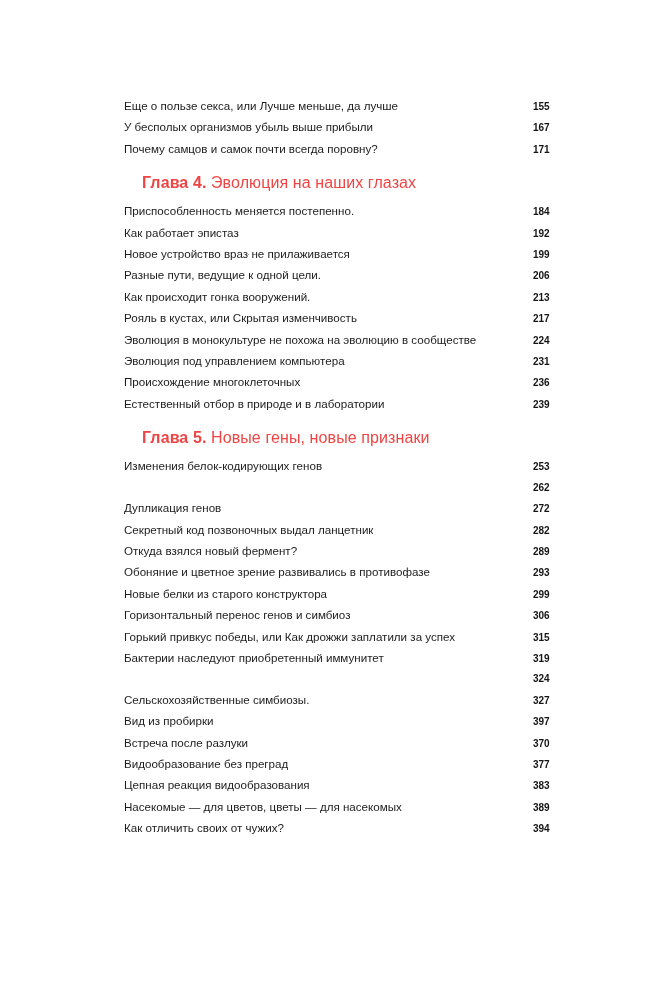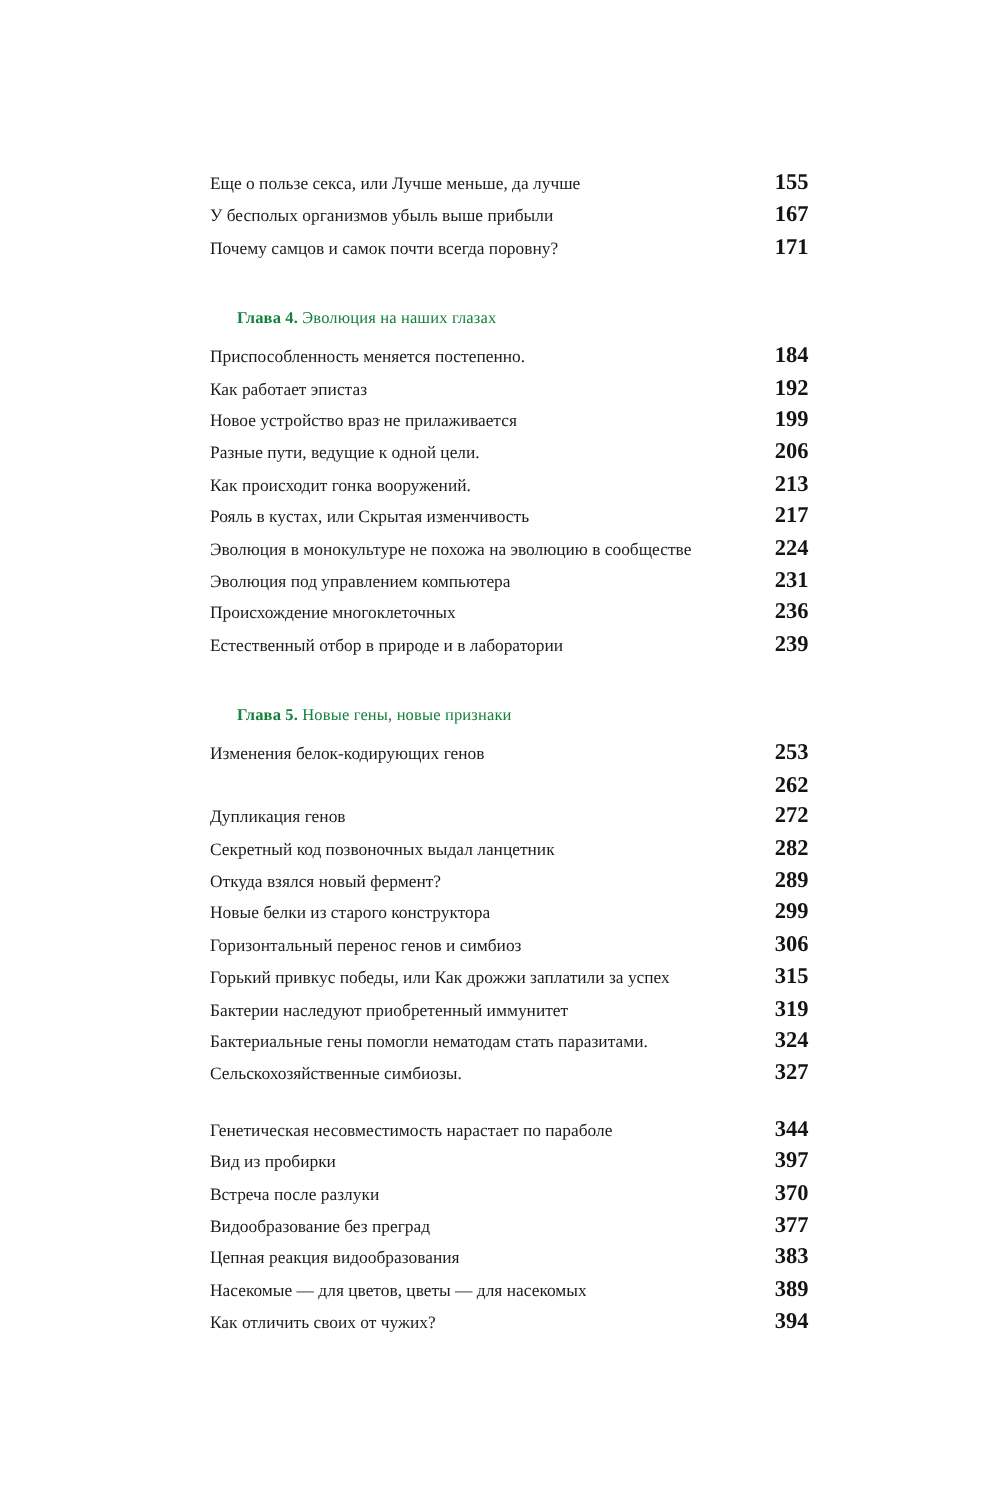--- a/index.html
+++ b/index.html
@@ -15,30 +15,29 @@
     overflow: hidden;
   }
   .page {
     position: relative;
     width: 659px;
     height: 1000px;
     box-sizing: border-box;
     padding: 96px 104px 0 124px;
   }
   .toc-section {
-    margin: 16px;
-    font-family: Liberation Serif, serif;
+    margin: 0;
   }
   .chapter-heading {
-    font-size: 11px;
+    font-size: 16px;
     font-weight: 400;
     margin: 0;
     padding: 14px 0 9px 18px;
     letter-spacing: 0.1px;
-    color: #15803d;
+    color: #ef4444;
     white-space: nowrap;
   }
   .chapter-heading .ch-num {
     font-weight: 700;
   }
   ul.entries {
     list-style: none;
     margin: 0;
     padding: 0;
   }
@@ -69,21 +68,21 @@
   li.entry .leader::after {
     content: ". . . . . . . . . . . . . . . . . . . . . . . . . . . . . . . . . . . . . . . . . . . . . . . . . . . . . . . . . . . . . . . . . . . . . . . . . . . . . . . . . . . . . . . . . . . . . . . . . . . . . . . . . . . . . . . . . . . .";
     position: absolute;
     left: 0;
     bottom: -4px;
     letter-spacing: -0.6px;
   }
   li.entry .pageno {
     flex: 0 0 auto;
     font-weight: 700;
-    font-size: 15px;
+    font-size: 10px;
     text-align: left;
     min-width: 22px;
     color: #141414;
   }
 </style>
 </head>
 <body>
 
 <div class="page">
   <div id="toc-root">
@@ -182,58 +181,57 @@
             <span class="title">Секретный код позвоночных выдал ланцетник</span>
             <span class="leader"></span>
             <span class="pageno">282</span>
           </li>
           <li class="entry">
             <span class="title">Откуда взялся новый фермент?</span>
             <span class="leader"></span>
             <span class="pageno">289</span>
           </li>
           <li class="entry">
+            <span class="title">Обоняние и цветное зрение развивались в противофазе</span>
+            <span class="leader"></span>
+            <span class="pageno">293</span>
+          </li>
+          <li class="entry">
             <span class="title">Новые белки из старого конструктора</span>
             <span class="leader"></span>
             <span class="pageno">299</span>
           </li>
           <li class="entry">
             <span class="title">Горизонтальный перенос генов и симбиоз</span>
             <span class="leader"></span>
             <span class="pageno">306</span>
           </li>
           <li class="entry">
             <span class="title">Горький привкус победы, или Как дрожжи заплатили за успех</span>
             <span class="leader"></span>
             <span class="pageno">315</span>
           </li>
           <li class="entry">
             <span class="title">Бактерии наследуют приобретенный иммунитет</span>
             <span class="leader"></span>
             <span class="pageno">319</span>
           </li>
           <li class="entry">
-            <span class="title">Бактериальные гены помогли нематодам стать паразитами.</span>
             <span class="leader"></span>
             <span class="pageno">324</span>
           </li>
           <li class="entry">
             <span class="title">Сельскохозяйственные симбиозы.</span>
             <span class="leader"></span>
             <span class="pageno">327</span>
           </li>
         </ul>
       </div>
       <div class="toc-section">
         <ul class="entries">
-          <li class="entry">
-            <span class="title">Генетическая несовместимость нарастает по параболе</span>
-            <span class="leader"></span>
-            <span class="pageno">344</span>
-          </li>
           <li class="entry">
             <span class="title">Вид из пробирки</span>
             <span class="leader"></span>
             <span class="pageno">397</span>
           </li>
           <li class="entry">
             <span class="title">Встреча после разлуки</span>
             <span class="leader"></span>
             <span class="pageno">370</span>
           </li>

